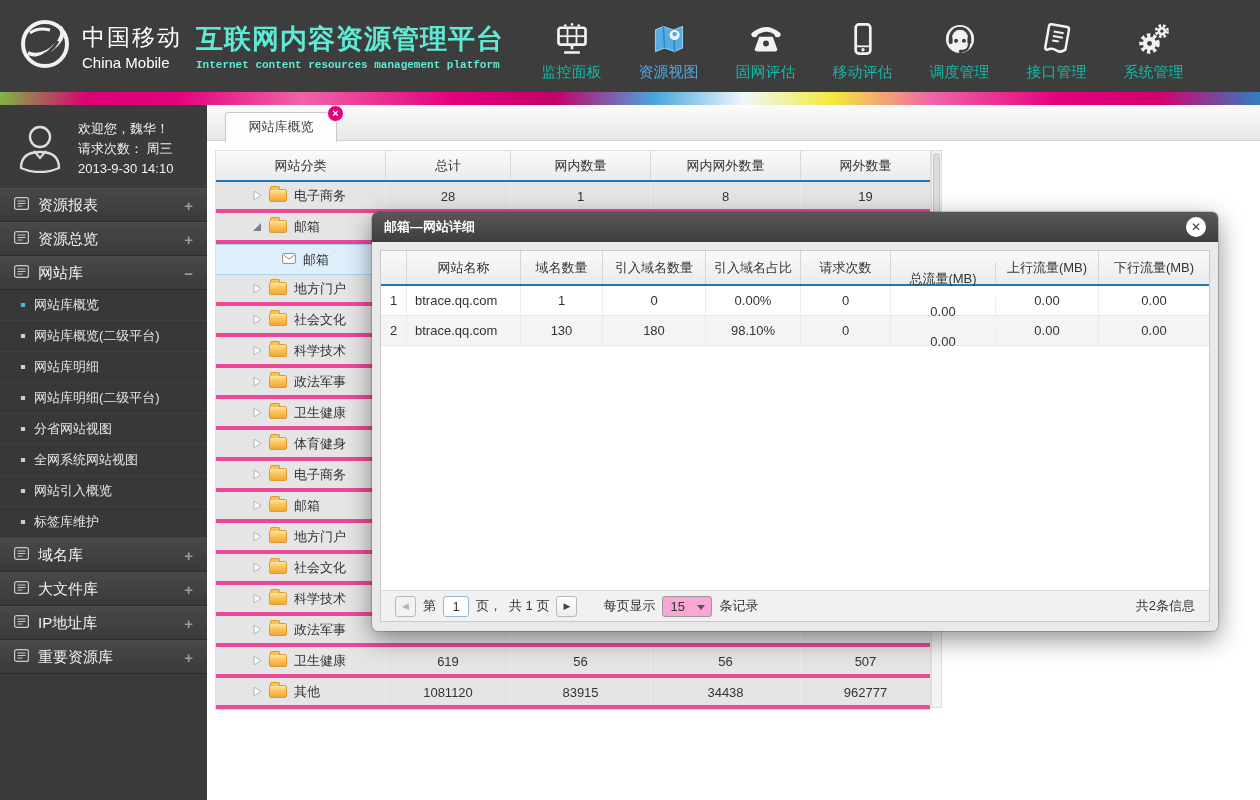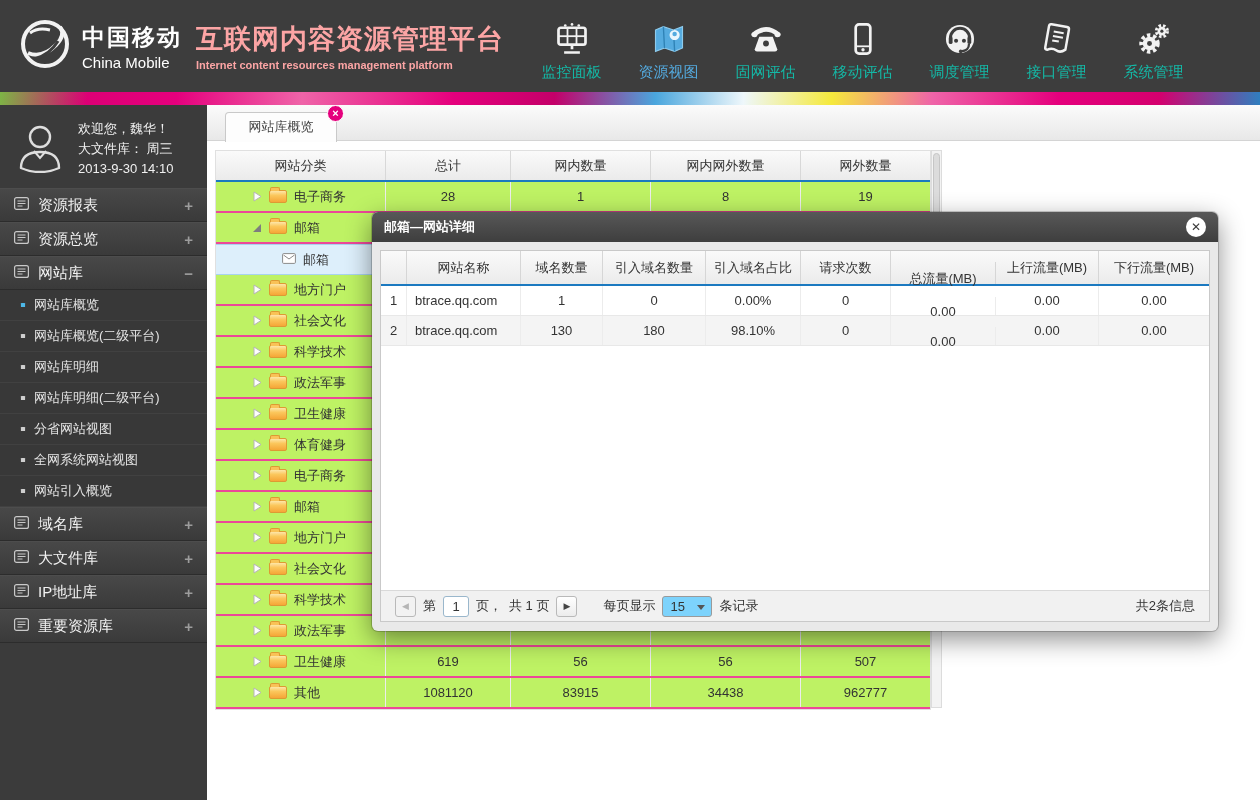--- a/index.html
+++ b/index.html
@@ -5,23 +5,23 @@
   * { margin:0; padding:0; box-sizing:border-box; }
   html,body { width:1260px; height:800px; }
   body { position:relative; overflow:hidden; background:#fff;
          font-family:"Liberation Sans","DejaVu Sans",sans-serif; color:#333; }
 
   
   .top-header { position:absolute; left:0; top:0; width:1260px; height:92px;
                 background:#3d3d3d; display:flex; align-items:center; }
   .brand { display:flex; align-items:center; margin-left:16px; }
   .brand-text { margin-left:8px; color:#fff; }
-  .brand-cn { font-size:23px; font-weight:bold; letter-spacing:2px; }
+  .brand-cn { font-size:23px; font-weight:normal; letter-spacing:2px; }
   .brand-en { font-size:15px; margin-top:1px; }
-  .platform { margin-left:14px; color:#fca5a5; }
+  .platform { margin-left:14px; color:#5eead4;font-family:Liberation Mono, monospace; }
   .platform-title { font-size:27px; font-weight:bold; letter-spacing:1px; }
   .platform-sub { font-size:11px; font-weight:bold; margin-top:2px; }
 
   .top-nav { position:absolute; right:58px; top:8px; display:flex; }
   .nav-item { width:97px; text-align:center; cursor:pointer; }
   .nav-icon { height:48px; display:flex; align-items:flex-end; justify-content:center; }
   .nav-label { font-size:15px; color:#14b8a6; margin-top:7px; }
   .nav-item.active .nav-label { color:#54aadf; }
 
   
@@ -59,21 +59,21 @@
     border-radius:50%; background:#e5007d; border:1px solid #fff; color:#fff;
     font-size:11px; font-weight:bold; line-height:15px; text-align:center; cursor:pointer; }
 
   
   .grid { position:absolute; left:215px; top:150px; width:716px;
     border:1px solid #e0e0e0; background:#fff; }
   .g-head { display:flex; height:31px; background:linear-gradient(#fafafa,#ebebeb);
     border-bottom:2px solid #1b79c0; }
   .g-head .cell { border-right:1px solid #d8d8d8; font-size:13px; color:#333;
     text-align:center; line-height:29px; }
-  .g-row { display:flex; height:31px; border-bottom:2px solid #ec4899; background:#bef264; }
+  .g-row { display:flex; height:31px; border-bottom:4px solid #ec4899; background:#e5e5e5; }
   .g-row .cell { border-right:1px solid #ececec; font-size:13px; color:#333;
     text-align:center; line-height:30px; overflow:hidden; }
   .cell:last-child { border-right:none; }
   .c0{width:170px;} .c1{width:125px;} .c2{width:140px;} .c3{width:150px;} .c4{width:129px;}
   .tree-cell { display:flex; align-items:center; text-align:left; padding-left:36px; }
   .tree-cell.lvl2 { padding-left:66px; }
   .tree-cell .t-label { margin-left:7px; }
   .tree-arrow { width:10px; display:flex; justify-content:center; }
   .folder { width:18px; height:13px; margin-left:7px; position:relative; border-radius:2px;
     background:linear-gradient(180deg,#fde6a9 0%,#fbc75c 40%,#f5a637 100%);
@@ -114,21 +114,21 @@
   .m-fill { flex:1; background:#fff; }
   .m-pager { height:31px; background:#f1f1f1; border-top:1px solid #d9d9d9;
     display:flex; align-items:center; padding:0 14px; font-size:13px; color:#333; gap:7px; }
   .pg-btn { width:21px; height:21px; border:1px solid #b9b9b9; border-radius:3px;
     background:linear-gradient(#fff,#ececec); text-align:center; line-height:19px;
     font-size:9px; color:#444; cursor:pointer; }
   .pg-btn.disabled { color:#b5b5b5; background:#f2f2f2; }
   .pg-input { width:26px; height:21px; border:1px solid #9ab7cc; border-radius:3px;
     background:#fff; text-align:center; line-height:19px; font-size:13px; }
   .pg-select { width:50px; height:21px; border:1px solid #9a9a9a; border-radius:3px;
-    background:#7dd3fc; display:flex; align-items:center; padding-left:7px; position:relative;
+    background:#f9a8d4; display:flex; align-items:center; padding-left:7px; position:relative;
     cursor:pointer; }
   .pg-select .caret { position:absolute; right:6px; top:8px; width:0; height:0;
     border-left:4px solid transparent; border-right:4px solid transparent;
     border-top:5px solid #555; }
   .pg-spacer { flex:1; }
 </style>
 </head>
 <body>
 
 <header class="top-header">
@@ -249,21 +249,21 @@
   <div class="user-panel">
     <span>
       <svg width="52" height="52" viewBox="0 0 52 52">
         <circle cx="26" cy="16" r="10" fill="none" stroke="#dedede" stroke-width="2.4"></circle>
         <path d="M7,47 q0,-16 19,-16 q19,0 19,16 q-9,4 -19,4 q-10,0 -19,-4 z" fill="none" stroke="#dedede" stroke-width="2.4" stroke-linejoin="round"></path>
         <path d="M20,30 l6,7 l6,-7" fill="none" stroke="#dedede" stroke-width="2"></path>
       </svg>
     </span>
     <div class="user-text">
       <div>欢迎您，魏华！</div>
-      <div>大文件库： 周三</div>
+      <div>请求次数： 周三</div>
       <div>2013-9-30  14:10</div>
     </div>
   </div>
   <div id="menu">
       <div class="menu-group">
         <span><svg width="15" height="13" viewBox="0 0 15 13">
   <rect x="0.6" y="0.6" width="13.8" height="11.8" rx="2" fill="none" stroke="#c9c9c9" stroke-width="1.2"></rect>
   <line x1="3.5" y1="4" x2="11.5" y2="4" stroke="#c9c9c9"></line>
   <line x1="3.5" y1="6.5" x2="11.5" y2="6.5" stroke="#c9c9c9"></line>
   <line x1="3.5" y1="9" x2="8.5" y2="9" stroke="#c9c9c9"></line>
@@ -312,20 +312,24 @@
           <span class="dot"></span>
           <span>分省网站视图</span>
         </div>
         <div class="menu-sub-item">
           <span class="dot"></span>
           <span>全网系统网站视图</span>
         </div>
         <div class="menu-sub-item">
           <span class="dot"></span>
           <span>网站引入概览</span>
+        </div>
+        <div class="menu-sub-item">
+          <span class="dot"></span>
+          <span>标签库维护</span>
         </div>
       </div>
       <div class="menu-group">
         <span><svg width="15" height="13" viewBox="0 0 15 13">
   <rect x="0.6" y="0.6" width="13.8" height="11.8" rx="2" fill="none" stroke="#c9c9c9" stroke-width="1.2"></rect>
   <line x1="3.5" y1="4" x2="11.5" y2="4" stroke="#c9c9c9"></line>
   <line x1="3.5" y1="6.5" x2="11.5" y2="6.5" stroke="#c9c9c9"></line>
   <line x1="3.5" y1="9" x2="8.5" y2="9" stroke="#c9c9c9"></line>
           </svg></span>
         <span class="g-label">域名库</span>

